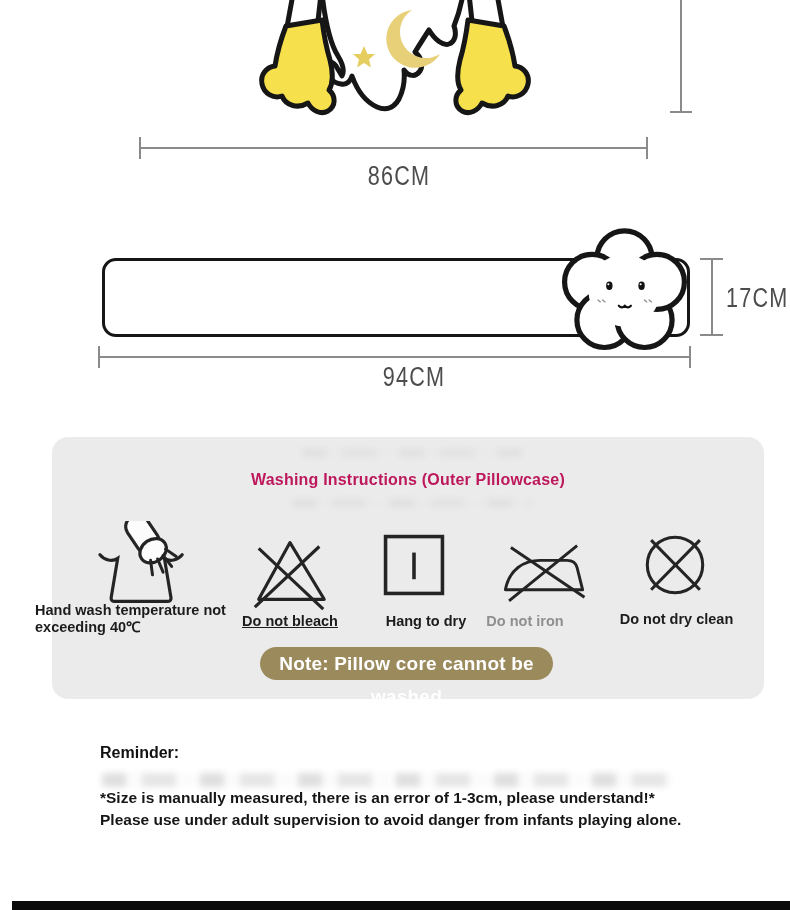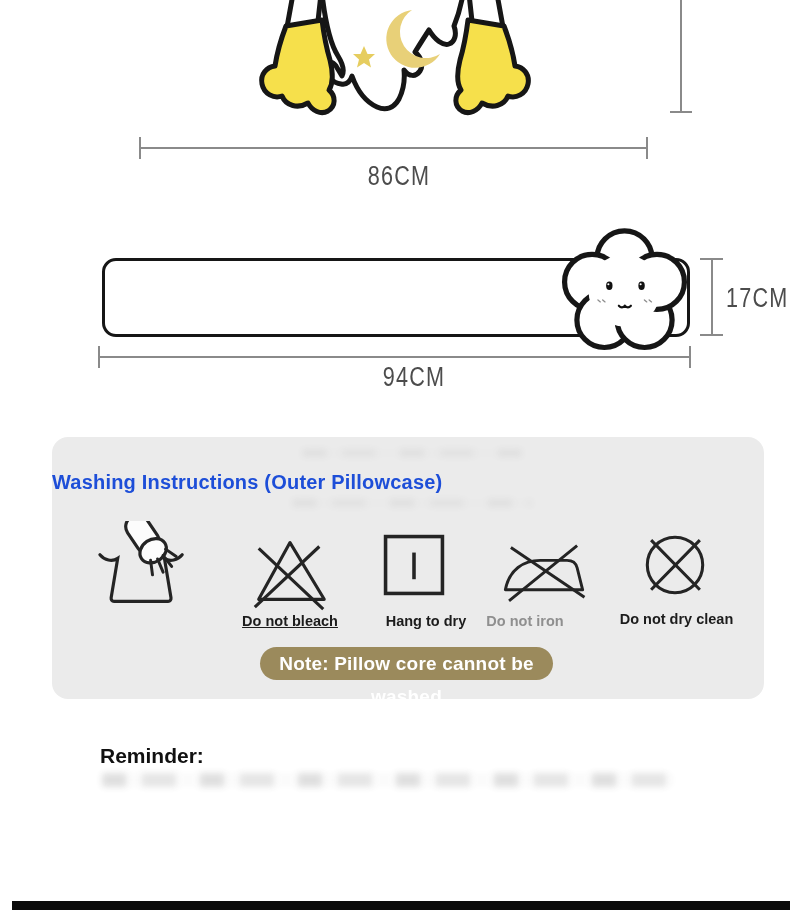--- a/index.html
+++ b/index.html
@@ -19,22 +19,22 @@
   .pillow-rect{
     position:absolute;left:90px;top:258px;width:582px;height:73px;
     background:#fff;border:3px solid #161616;border-radius:14px;
   }
   
   .wash-box{
     position:absolute;left:40px;top:437px;width:712px;height:262px;
     background:#ebebeb;border-radius:16px;
   }
   .wash-title{
-    position:absolute;left:0;top:34px;width:100%;text-align:left;
-    font-size:20px;font-weight:bold;color:#1d4ed8;letter-spacing:.2px;
+    position:absolute;left:0;top:34px;width:100%;text-align:center;
+    font-size:16px;font-weight:bold;color:#be185d;letter-spacing:.2px;
   }
   .wash-icon{position:absolute;}
   .wash-label{
     position:absolute;font-size:14.5px;font-weight:bold;color:#1c1c1c;
     text-align:center;line-height:1.15;
   }
   .wash-label.muted{color:#8f8f8f;}
   .note-badge{
     position:absolute;left:208px;top:210px;width:293px;height:33px;
     background:#9b8a5c;border-radius:17px;color:#ffffff;
@@ -44,21 +44,21 @@
   
   .ghost{
     position:absolute;border-radius:3px;filter:blur(3px);opacity:.45;
     background:repeating-linear-gradient(90deg,
       rgba(70,70,70,.38) 0 24px, rgba(70,70,70,.05) 24px 40px,
       rgba(70,70,70,.30) 40px 74px, rgba(70,70,70,.04) 74px 98px);
   }
   .ghost.faint{opacity:.18;}
   
   .reminder-heading{
-    position:absolute;left:88px;top:744px;font-size:21px;font-weight:bold;color:#111;
+    position:absolute;left:88px;top:744px;font-size:16px;font-weight:bold;color:#111;
   }
   .reminder-body{
     position:absolute;left:88px;top:787px;width:592px;
     font-size:15.5px;font-weight:bold;color:#161616;line-height:1.42;
   }
   .bottom-bar{position:absolute;left:0;top:901px;width:790px;height:9px;background:#0b0b0b;}
   svg{display:block;}
 </style>
 </head>
 <body>
@@ -156,28 +156,30 @@
     <svg class="wash-icon" style="left:446px;top:86px;" width="92" height="84" viewBox="0 0 100 90">
       <path d="M8,72 C12,50 28,40 46,40 H75 Q84,40 86,48 L92,72 Z" fill="none" stroke="#242424" stroke-width="3.2" stroke-linejoin="round"></path>
       <path d="M14,26 L94,80 M86,24 L12,84" stroke="#242424" stroke-width="3.2" fill="none"></path>
     </svg>
 
     <svg class="wash-icon" style="left:580px;top:84px;" width="86" height="86" viewBox="0 0 90 90">
       <circle cx="45" cy="46" r="29" fill="none" stroke="#242424" stroke-width="3.2"></circle>
       <path d="M20,20 L71,72 M71,20 L20,72" stroke="#242424" stroke-width="3.2" fill="none"></path>
     </svg>
 
+    <div class="wash-label" style="left:-17px;top:165px;width:212px;text-align:left;">Hand wash temperature not exceeding 40℃</div>
     <div class="wash-label" style="left:158px;top:176px;width:160px;text-decoration:underline;">Do not bleach</div>
     <div class="wash-label" style="left:294px;top:176px;width:160px;">Hang to dry</div>
     <div class="wash-label muted" style="left:393px;top:176px;width:160px;">Do not iron</div>
     <div class="wash-label" style="left:542px;top:174px;width:165px;">Do not dry clean</div>
 
     <div class="note-badge">Note: Pillow core cannot be washed</div>
   </div>
 
   <div class="reminder-heading">Reminder:</div>
 
   <div class="ghost" style="left:90px;top:773px;width:572px;height:14px;"></div>
 
+  <div class="reminder-body">*Size is manually measured, there is an error of 1-3cm, please understand!* Please use under adult supervision to avoid danger from infants playing alone.</div>
 
   <div class="bottom-bar"></div>
 
 </div>
 
 </body></html>

